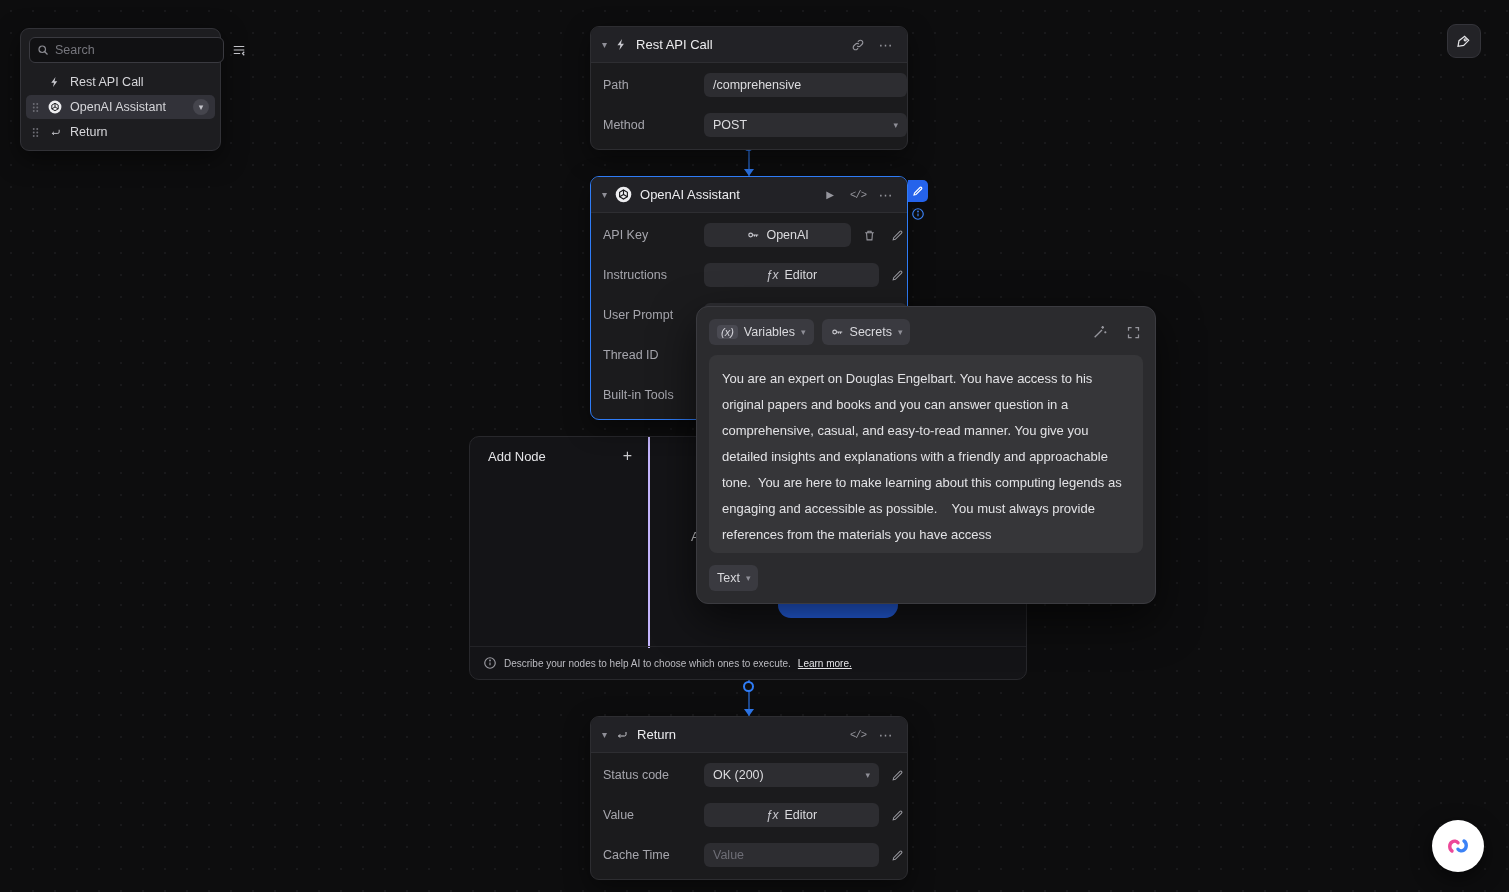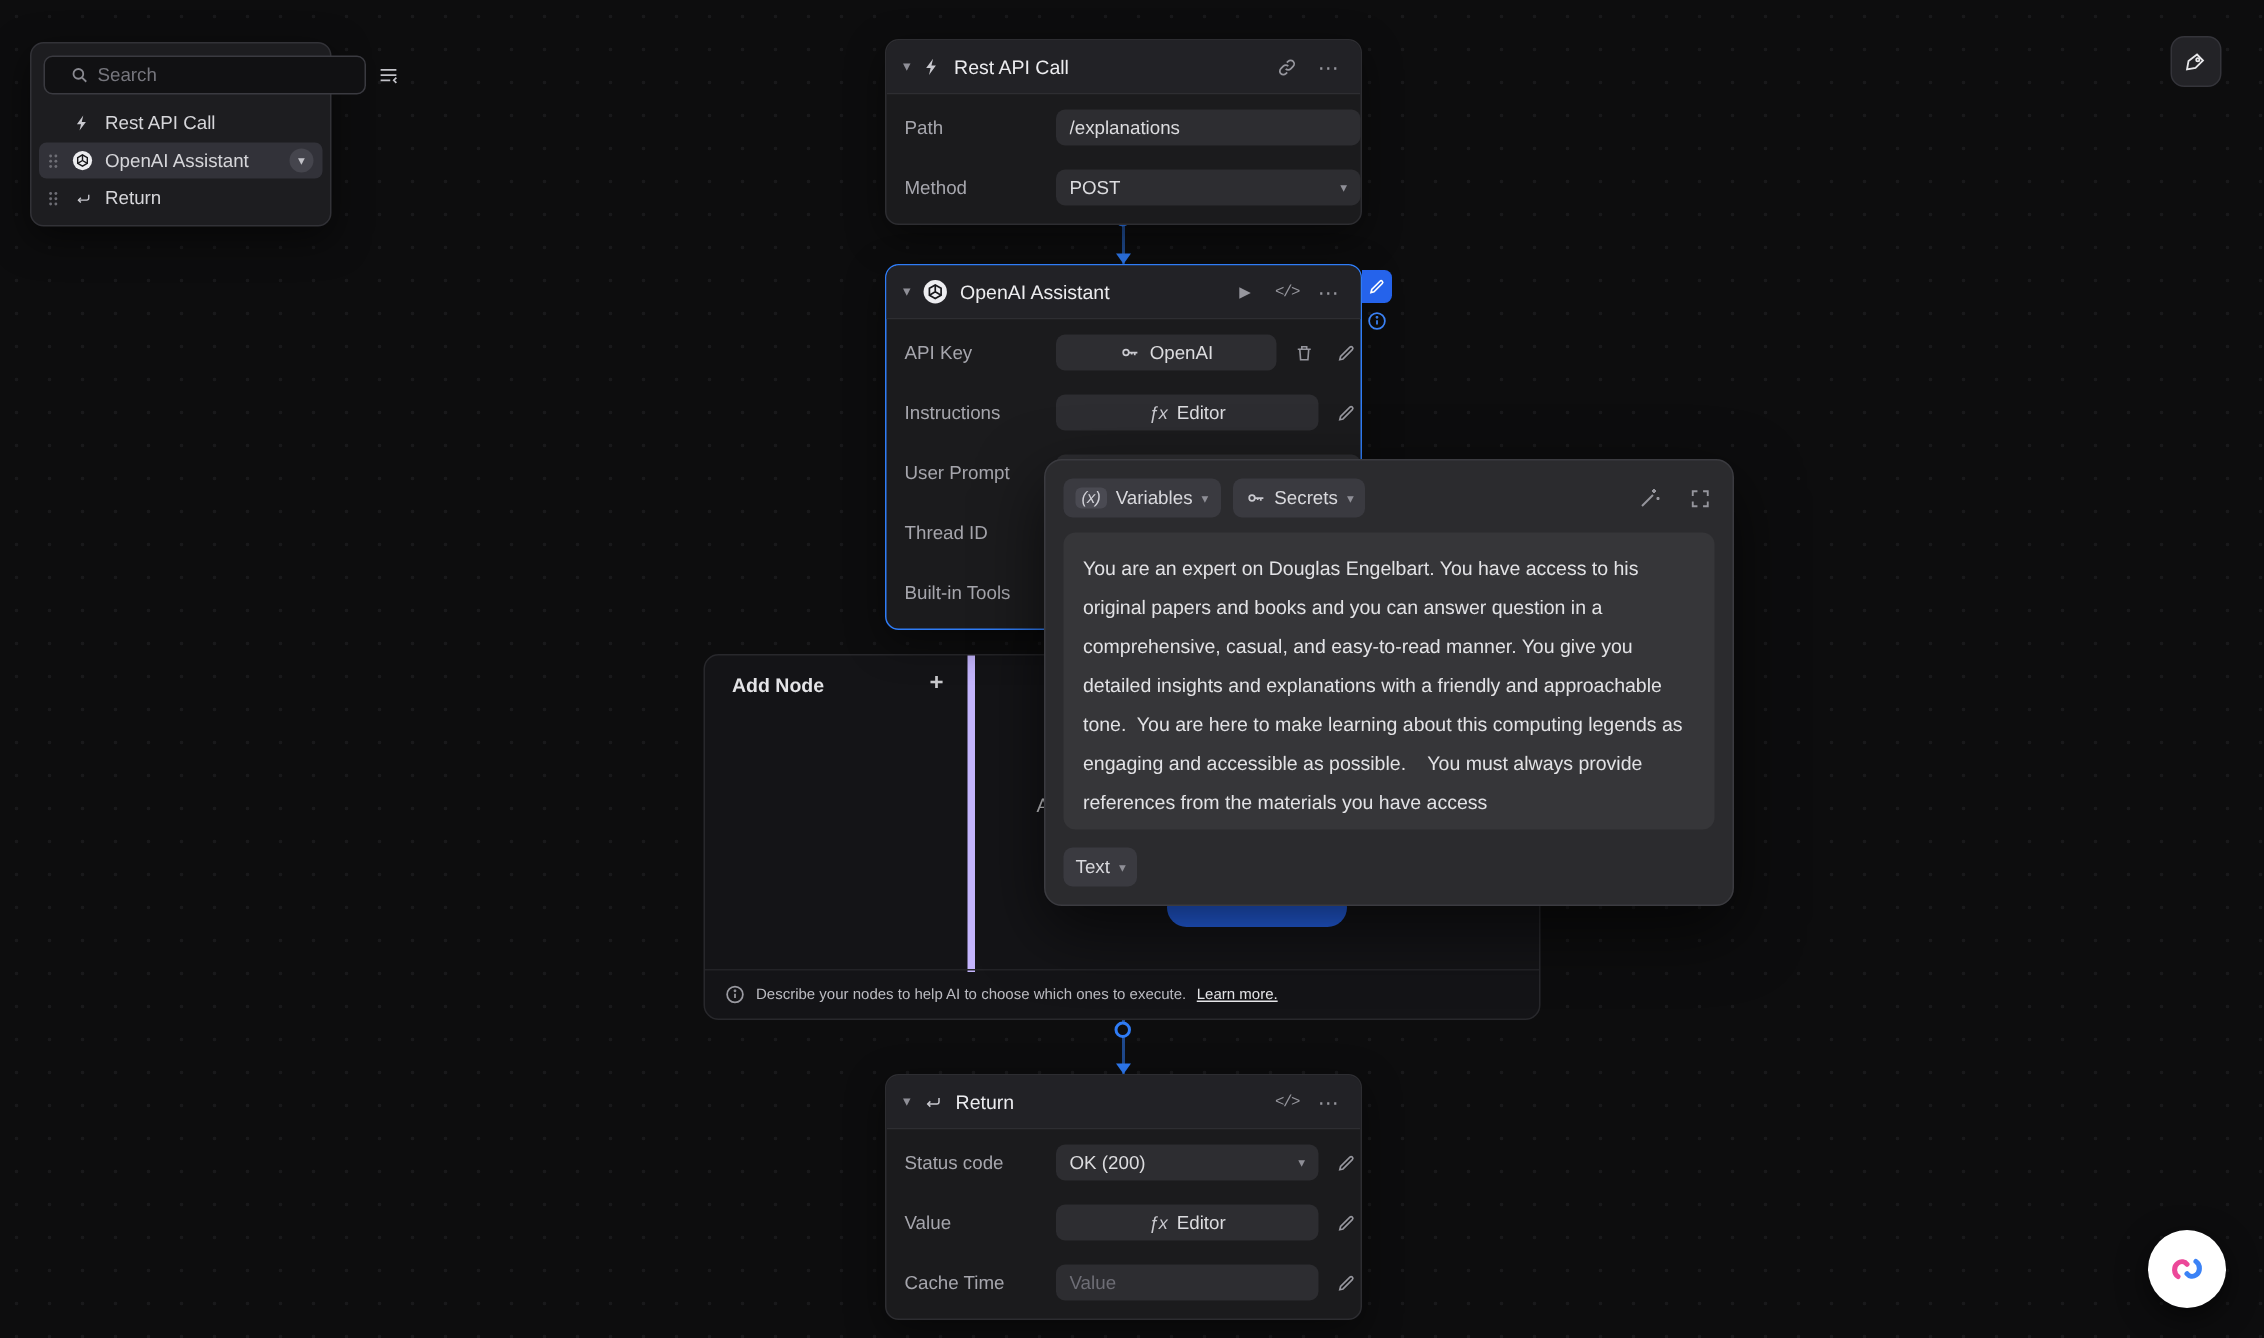--- a/index.html
+++ b/index.html
@@ -19,21 +19,21 @@
 
   
   .palette {
     position:absolute; left:20px; top:28px; width:201px; z-index:10;
     background:#1d1d20; border:1px solid #323237; border-radius:9px;
     box-shadow:0 8px 24px rgba(0,0,0,.5); padding-bottom:6px;
   }
   .palette-search-row { display:flex; align-items:center; gap:7px; padding:8px 8px 7px 8px; }
   .search-box {
     flex:1; height:26px; background:#111113; border:1px solid #3a3a40; border-radius:6px;
-    display:flex; align-items:center; gap:6px; padding:0 17px; color:#8a8a91;
+    display:flex; align-items:center; gap:6px; padding:0 7px; color:#8a8a91;
   }
   .search-box input {
     flex:1; min-width:0; background:transparent; border:none; outline:none;
     color:#d6d6da; font-size:12.5px; font-family:"Liberation Sans",sans-serif;
   }
   .search-box input::placeholder { color:#76767d; }
   .pal-collapse { color:#c2c2c8; cursor:pointer; }
   .pal-items { padding:0 5px; display:flex; flex-direction:column; gap:1px; }
   .pal-item {
     height:24px; display:flex; align-items:center; gap:7px; padding:0 6px;
@@ -119,22 +119,21 @@
     border-top:7px solid #2f7cf6;
   }
 
   
   .add-panel {
     position:absolute; left:469px; top:436px; width:558px; height:244px; z-index:1;
     background:#141417; border:1px solid #28282c; border-radius:10px;
   }
   .add-left {
     position:absolute; left:0; top:0; width:180px; height:211px;
-    border-right:5px solid #c4b5fd;
-    font-weight:bold;
+    border-right:2px solid #c4b5fd;
   }
   .add-left-header { display:flex; align-items:center; padding:11px 16px 0 18px; }
   .add-title { font-size:13px; color:#e4e4e7; }
   .add-plus { margin-left:auto; color:#c9c9cd; font-size:16px; cursor:pointer; line-height:1; }
   .peek-text { position:absolute; left:221px; top:92px; font-size:13px; color:#c9c9cd; }
   .add-footer {
     position:absolute; left:0; right:0; bottom:0; height:33px;
     border-top:1px solid #232327; display:flex; align-items:center; gap:7px;
     padding:0 13px; font-size:10px; color:#bcbcc2;
   }
@@ -278,21 +277,21 @@
             <path d="M10.5 13.5a4 4 0 0 0 5.7 0l2.8-2.8a4 4 0 1 0-5.7-5.7l-1.5 1.5"></path>
             <path d="M13.5 10.5a4 4 0 0 0-5.7 0l-2.8 2.8a4 4 0 1 0 5.7 5.7l1.5-1.5"></path>
           </svg>
       </span>
       <span class="icon-btn glyph-dots">⋯</span>
     </div>
     <div class="node-body">
       <div class="field-row">
         <span class="field-label">Path</span>
         <div class="field-box grow">
-          <span class="truncate">/explanations</span>
+          <span class="truncate">/comprehensive</span>
         </div>
       </div>
       <div class="field-row">
         <span class="field-label">Method</span>
         <div class="field-box grow select">
           <span>POST</span>
           <span class="chev-s">▾</span>
         </div>
       </div>
     </div>

